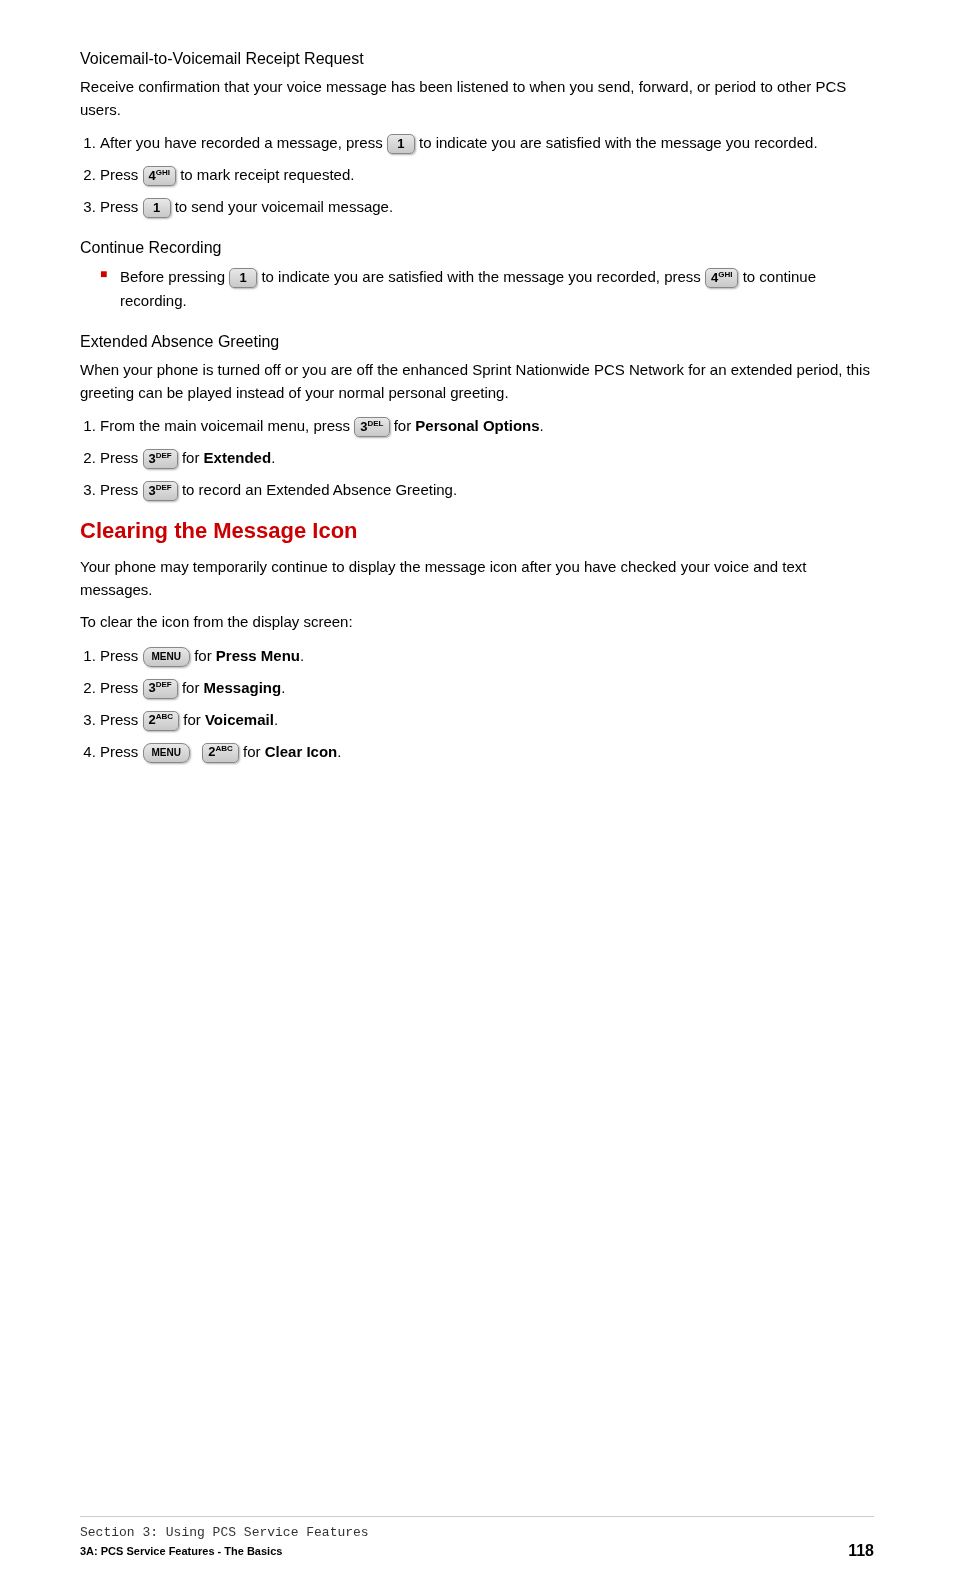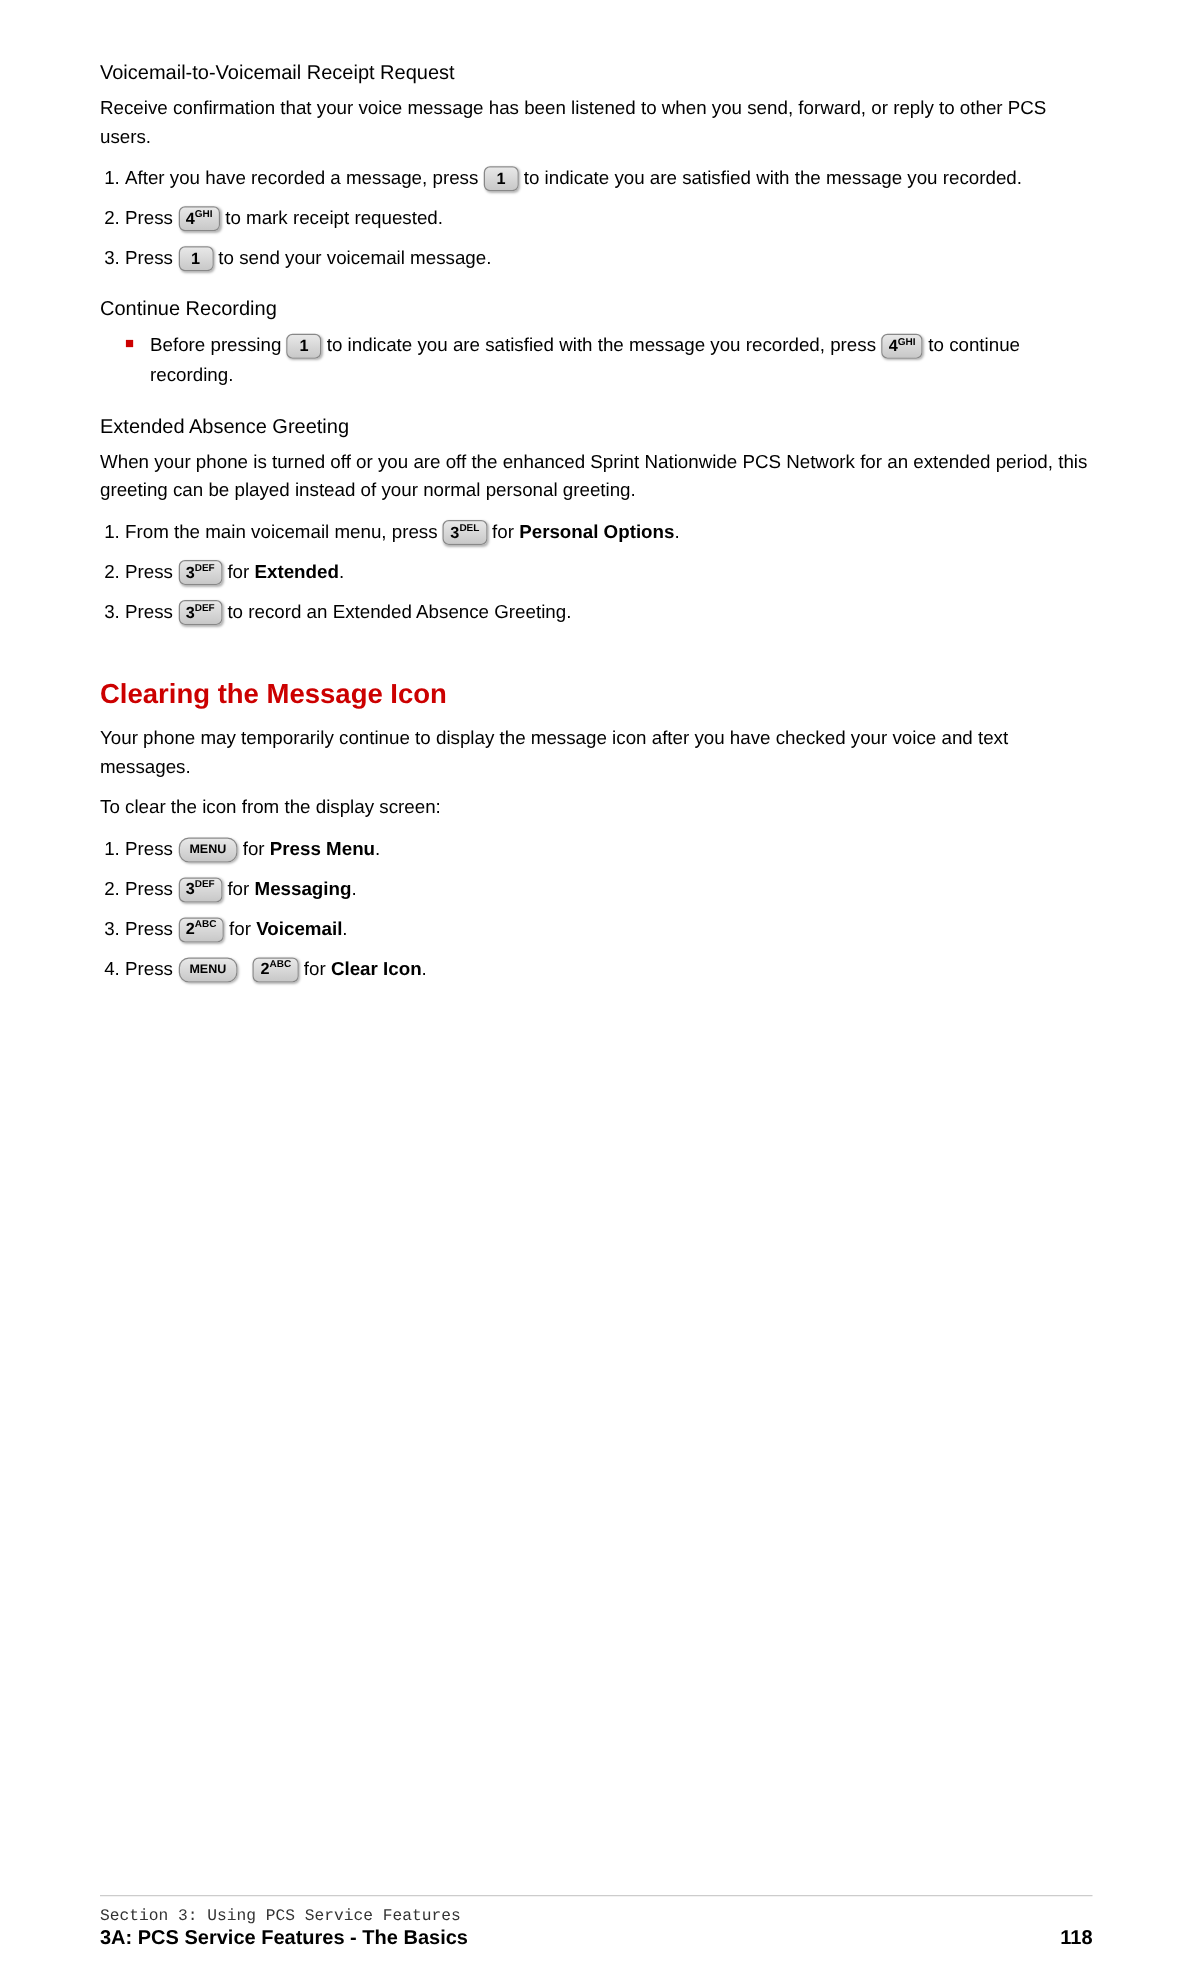--- a/index.html
+++ b/index.html
@@ -24,21 +24,21 @@
       font-weight: normal;
       margin-bottom: 8px;
       margin-top: 20px;
     }
 
     h1.main-heading {
       font-size: 22px;
       font-weight: bold;
       color: #cc0000;
       margin-bottom: 12px;
-      margin-top: 40px;
+      margin-top: 16px;
     }
 
     p {
       margin-bottom: 10px;
       line-height: 1.5;
     }
 
     ol {
       margin-left: 20px;
       margin-bottom: 10px;
@@ -132,36 +132,36 @@
     }
 
     .footer-bottom {
       display: flex;
       justify-content: space-between;
       align-items: center;
       margin-top: 2px;
     }
 
     .footer-bottom-left {
-      font-size: 16px;
+      font-size: 11px;
       font-weight: bold;
     }
 
     .footer-bottom-right {
       font-size: 16px;
       font-weight: bold;
     }
   </style>
 </head>
 <body>
 
 <div class="page">
 
   <h2 class="section-heading">Voicemail-to-Voicemail Receipt Request</h2>
-  <p>Receive confirmation that your voice message has been listened to when you send, forward, or reply to other PCS users.</p>
+  <p>Receive confirmation that your voice message has been listened to when you send, forward, or period to other PCS users.</p>
 
   <ol>
     <li>
       <span>After you have recorded a message, press</span>
       <span class="key-btn">
         <span class="key-number">1</span>
       </span>
       <span>to indicate you are satisfied with the message you recorded.</span>
     </li>
     <li>

